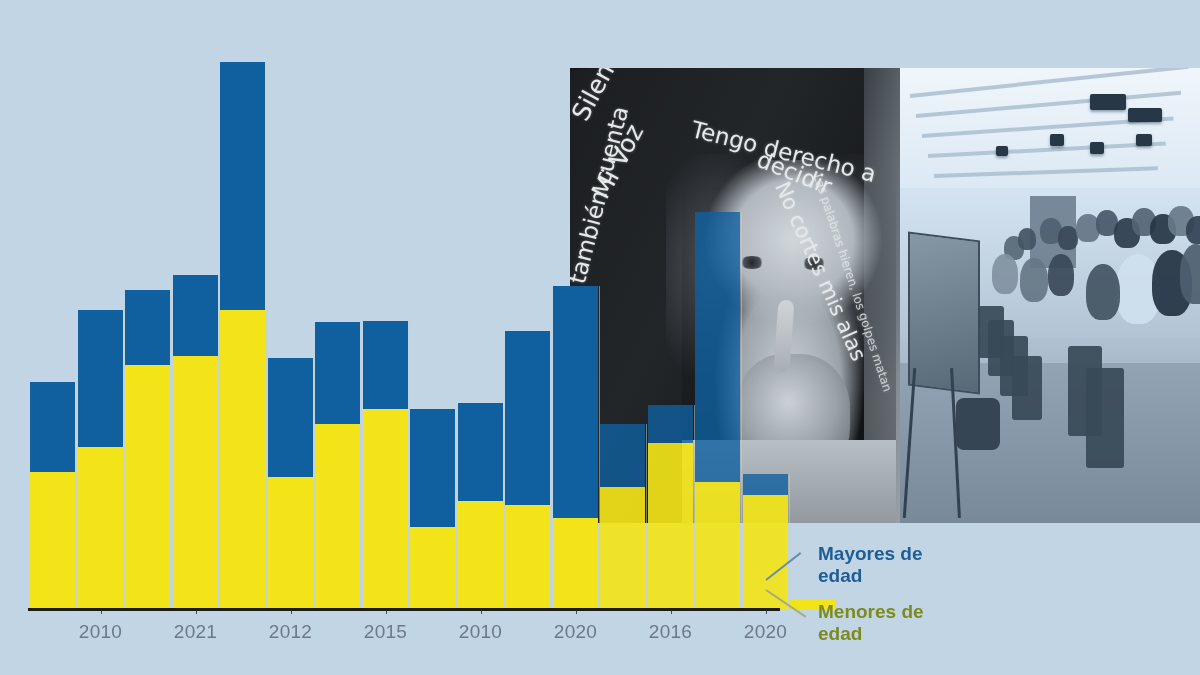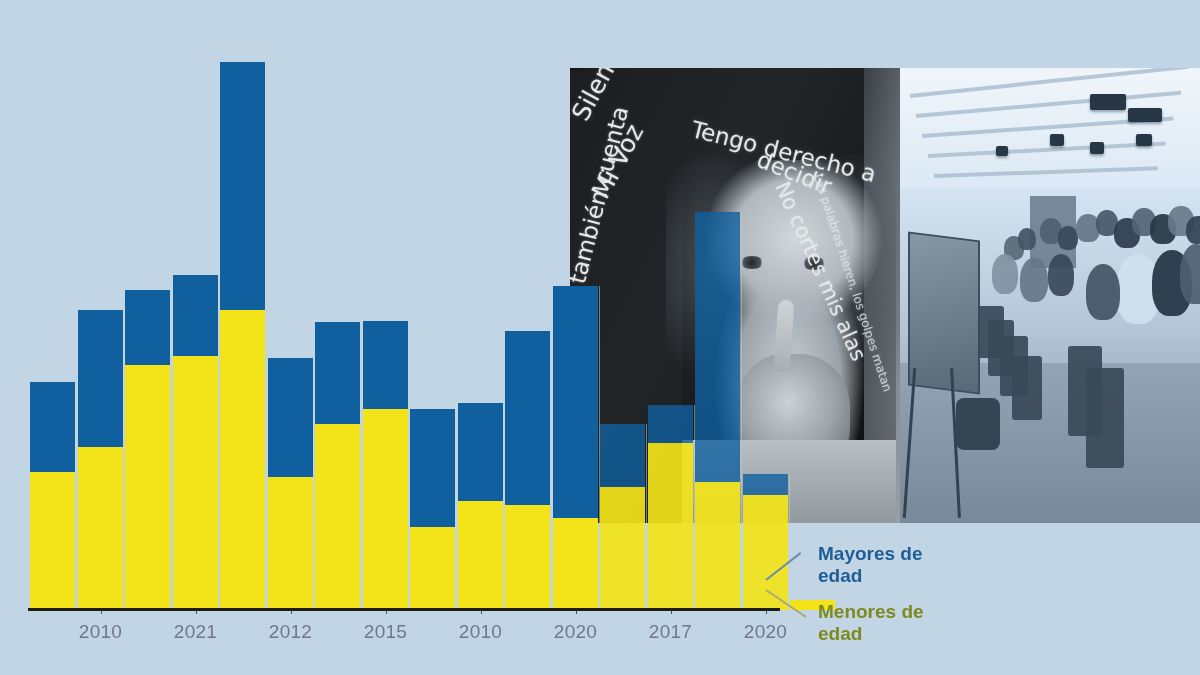--- a/index.html
+++ b/index.html
@@ -322,21 +322,21 @@
         <div class="tick" style="left: 670.5px;"></div>
         <div class="tick" style="left: 765.5px;"></div>
       </div>
     <div id="xlabels-layer">
         <div class="xlabel" style="left: 100.5px;">2010</div>
         <div class="xlabel" style="left: 195.5px;">2021</div>
         <div class="xlabel" style="left: 290.5px;">2012</div>
         <div class="xlabel" style="left: 385.5px;">2015</div>
         <div class="xlabel" style="left: 480.5px;">2010</div>
         <div class="xlabel" style="left: 575.5px;">2020</div>
-        <div class="xlabel" style="left: 670.5px;">2017</div>
+        <div class="xlabel" style="left: 670.5px;">2016</div>
         <div class="xlabel" style="left: 765.5px;">2020</div>
       </div>
   </div>
 
   <div id="legend">
     <div class="leader" id="leader-mayores"></div>
     <div class="leader" id="leader-menores"></div>
 
     <div class="legend-label" id="legend-mayores">
       <div>Mayores de</div>

